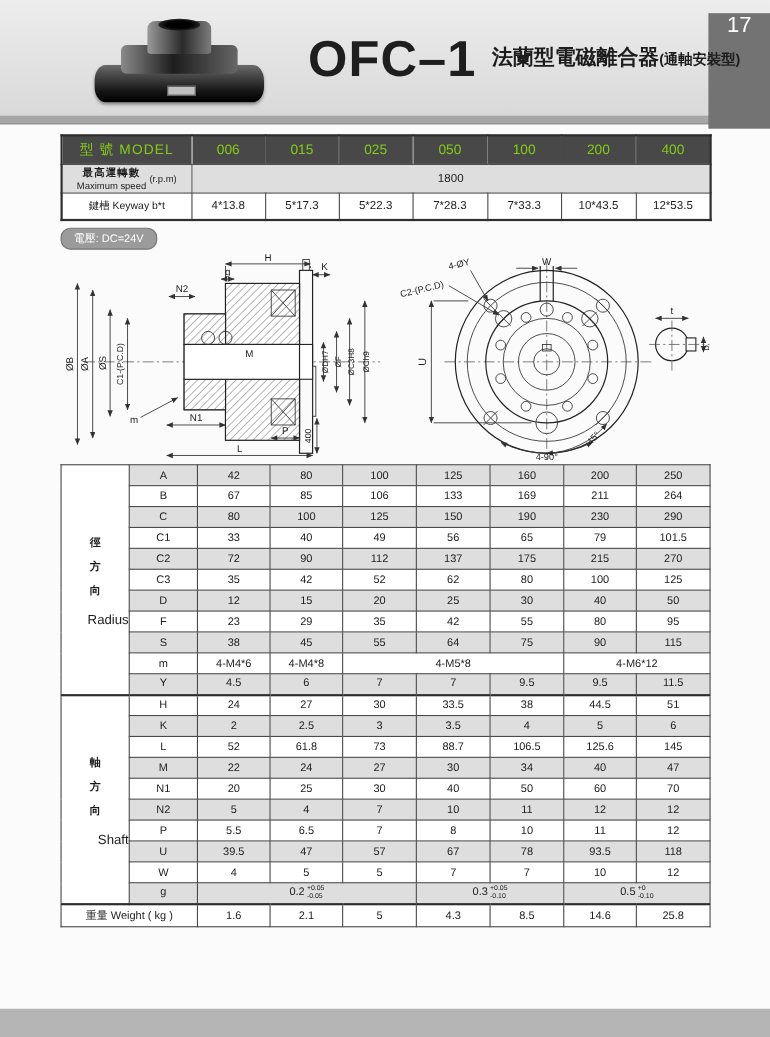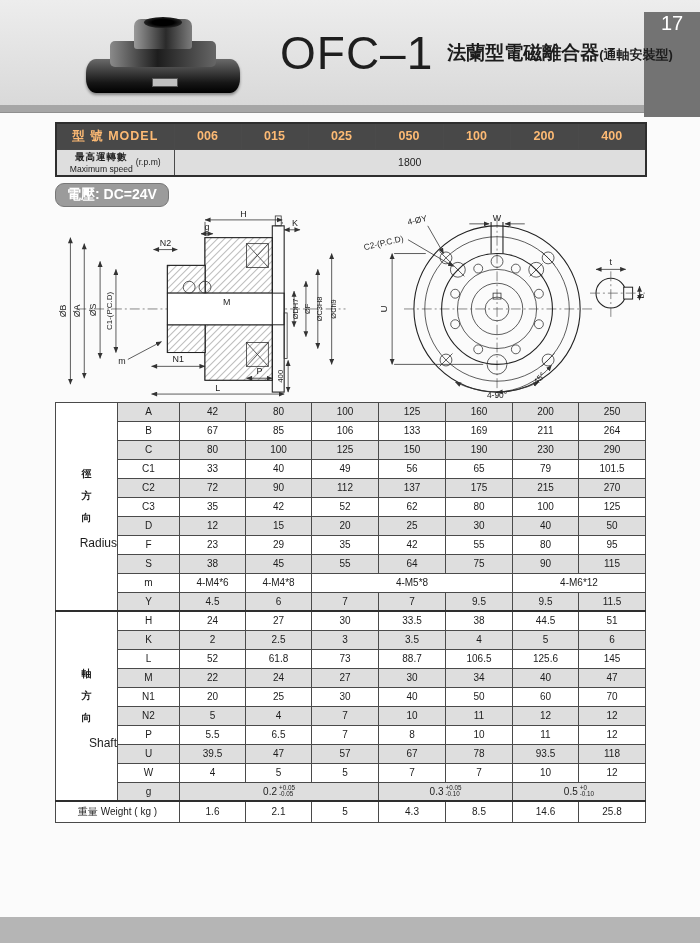--- a/index.html
+++ b/index.html
@@ -13,47 +13,47 @@
   .header { position:absolute; top:0; left:0; width:644px; height:105px; display:flex; align-items:center; padding-left:68px; }
 
   
   .photo { position:relative; width:190px; height:84px; flex:0 0 190px; margin-right:22px; }
   .photo .base { position:absolute; bottom:2px; left:18px; right:18px; height:34px; background:linear-gradient(#6a6a6a,#161616 70%,#000); border-radius:10px/14px; box-shadow:0 2px 3px rgba(0,0,0,.4); }
   .photo .mid  { position:absolute; bottom:28px; left:42px; right:42px; height:26px; background:linear-gradient(90deg,#8a8a8a,#1d1d1d 45%,#666); border-radius:5px; }
   .photo .cyl  { position:absolute; bottom:46px; left:66px; width:58px; height:30px; background:linear-gradient(90deg,#9a9a9a,#2a2a2a 55%,#7d7d7d); border-radius:7px 7px 3px 3px; }
   .photo .bore { position:absolute; top:6px; left:76px; width:38px; height:11px; background:radial-gradient(ellipse at center,#000 40%,#4a4a4a); border-radius:50%; }
   .photo .plate{ position:absolute; bottom:8px; left:84px; width:26px; height:9px; background:#c0c0c0; border:1px solid #555; }
 
-  .model-title { font-size:46px; font-weight:400; letter-spacing:1px; color:#1e1e1e; margin-right:14px; white-space:nowrap; }
+  .model-title { font-size:46px; font-weight:700; letter-spacing:1px; color:#1e1e1e; margin-right:14px; white-space:nowrap; }
   .title-block { line-height:1.25; white-space:nowrap; }
   .title-zh { font-size:19px; font-weight:bold; }
   .title-zh-suffix { font-size:13px; font-weight:bold; }
   .title-en { font-size:15px; color:#222; }
 
   .content { position:absolute; top:113px; left:0; width:700px; padding:9px 55px 0 55px; }
 
   
   table { border-collapse:collapse; table-layout:fixed; width:590px; }
   td,th { border:1px solid #4a4a4a; text-align:center; vertical-align:middle; overflow:hidden; }
   .spec { border:2px solid #2e2e2e; }
-  .spec thead th { background:#484848; color:#fdba74; height:26px; font-size:12.5px; font-weight:bold; }
+  .spec thead th { background:#484848; color:#84cc16; height:26px; font-size:12.5px; font-weight:normal; }
   .spec thead th.corner { font-size:12.5px; letter-spacing:1px; }
   .spec tbody tr { height:25px; }
   .spec td.val { font-size:10.5px; }
   .rowlabel { padding:1px 3px; }
   .lblwrap { display:flex; align-items:center; justify-content:center; gap:3px; }
   .lines .zh { font-size:9.5px; font-weight:bold; letter-spacing:1px; }
   .lines .en { font-size:8.6px; }
   .unit { font-size:8.6px; }
   .single { font-size:9.5px; }
   tr.stripe td { background:#dedede; }
   tr.plain td { background:#fff; }
 
   
-  .pill { display:inline-block; margin:6px 0 2px 0; background:#9b9b9b; border:1px solid #777; color:#fff; font-size:14px; font-weight:bold; border-radius:9px; padding:2px 11px; }
+  .pill { display:inline-block; margin:6px 0 2px 0; background:#9b9b9b; border:1px solid #777; color:#fff; font-size:10px; font-weight:normal; border-radius:9px; padding:2px 11px; }
 
   
   .drawings { position:relative; width:590px; height:190px; margin:1px 0 2px 0; }
   svg { position:absolute; top:0; }
   svg text { font-family:"Liberation Sans","DejaVu Sans",sans-serif; fill:#1c1c1c; }
   .out { stroke:#222; stroke-width:1.1; fill:none; }
   .thin { stroke:#333; stroke-width:0.8; fill:none; }
   .dim { stroke:#333; stroke-width:0.8; fill:none; }
   .cl { stroke:#555; stroke-width:0.7; fill:none; stroke-dasharray:10 3 2 3; }
 
@@ -131,20 +131,32 @@
           <td class="rowlabel">
             <div class="lblwrap">
               <div class="lines">
                 <div class="zh">最高運轉數</div>
                 <div class="en">Maximum speed</div>
               </div>
               <div class="unit">(r.p.m)</div>
             </div>
           </td>
           <td class="val" colspan="7">1800</td>
+        </tr>
+        <tr class="plain">
+          <td class="rowlabel">
+            <div class="single">鍵槽  Keyway b*t</div>
+          </td>
+          <td class="val">4*13.8</td>
+          <td class="val">5*17.3</td>
+          <td class="val">5*22.3</td>
+          <td class="val">7*28.3</td>
+          <td class="val">7*33.3</td>
+          <td class="val">10*43.5</td>
+          <td class="val">12*53.5</td>
         </tr>
       </tbody>
   </table>
 
   <div class="pill">電壓: DC=24V</div>
 
   <div class="drawings">
 
     <svg style="left:0" width="300" height="190" viewBox="0 0 300 192">
       <defs>

